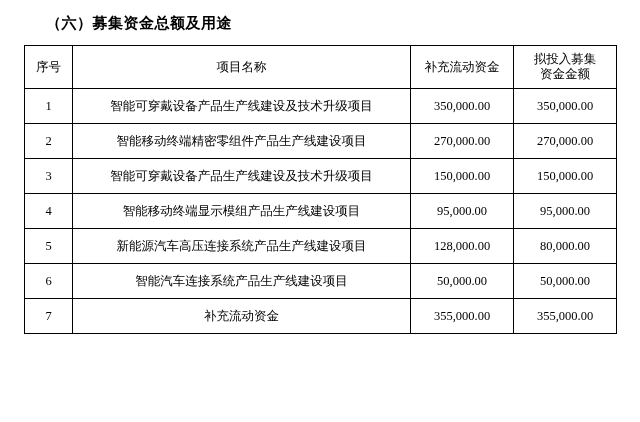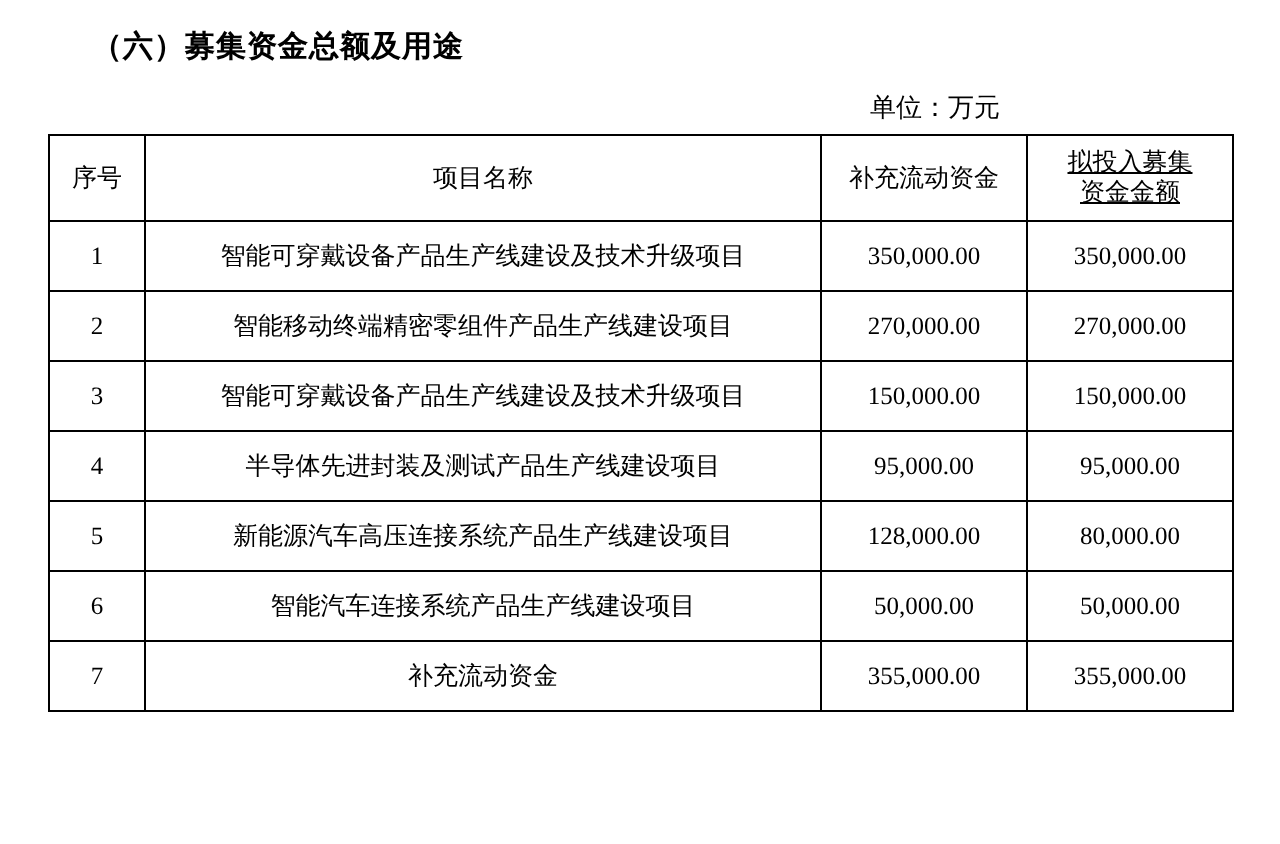--- a/index.html
+++ b/index.html
@@ -74,32 +74,30 @@
   td.cell-num {
     text-align: center;
     padding-right: 6px;
   }
   tr.row-body td {
     height: 26px;
   }
   .th-wrap {
     display: block;
     line-height: 15px;
-    text-decoration: underline;
   }
 </style>
 </head>
 <body>
 
 <div class="page">
 
   <div class="section-heading">（六）募集资金总额及用途</div>
 
 
-  <div class="unit-line">单位：万元</div>
 
   <table class="fund-table">
     <colgroup>
       <col class="col-no">
       <col class="col-name">
       <col class="col-total">
       <col class="col-raise">
     </colgroup>
     <thead>
       <tr>
@@ -126,21 +124,21 @@
         <td class="cell-num">270,000.00</td>
       </tr>
       <tr class="row-body">
         <td class="cell-no">3</td>
         <td class="cell-name">智能可穿戴设备产品生产线建设及技术升级项目</td>
         <td class="cell-num">150,000.00</td>
         <td class="cell-num">150,000.00</td>
       </tr>
       <tr class="row-body">
         <td class="cell-no">4</td>
-        <td class="cell-name">半导体先进封装及测试产品生产线建设项目</td>
+        <td class="cell-name">智能移动终端显示模组产品生产线建设项目</td>
         <td class="cell-num">95,000.00</td>
         <td class="cell-num">95,000.00</td>
       </tr>
       <tr class="row-body">
         <td class="cell-no">5</td>
         <td class="cell-name">新能源汽车高压连接系统产品生产线建设项目</td>
         <td class="cell-num">128,000.00</td>
         <td class="cell-num">80,000.00</td>
       </tr>
       <tr class="row-body">

